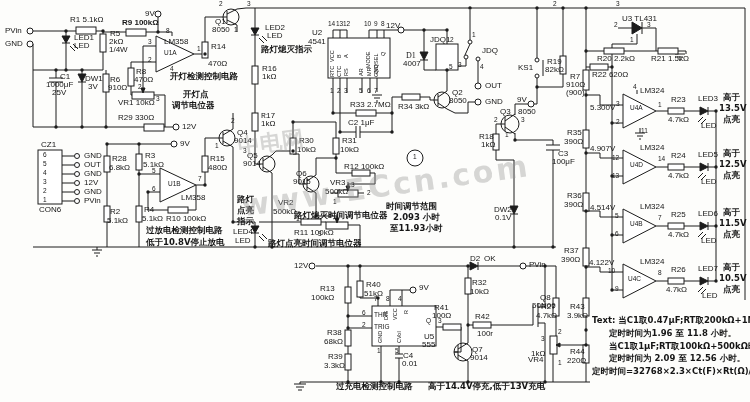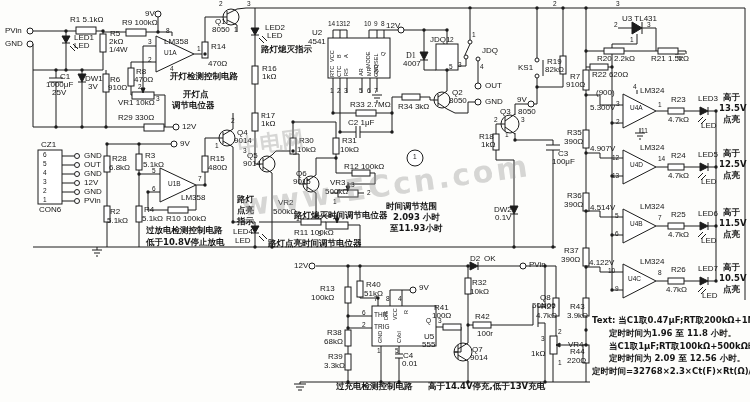--- a/index.html
+++ b/index.html
@@ -309,21 +309,21 @@
 
   <div id="labels">
       <span class="lbl" style="left: 5px; top: 27px;">PVin</span>
       <span class="lbl" style="left: 5px; top: 40px;">GND</span>
       <span class="lbl" style="left: 70px; top: 16px;">R1 5.1kΩ</span>
       <span class="lbl" style="left: 74px; top: 34px;">LED1</span>
       <span class="lbl" style="left: 74px; top: 42px;">LED</span>
       <span class="lbl" style="left: 110px; top: 30px;">R5</span>
       <span class="lbl" style="left: 109px; top: 38px;">2kΩ</span>
       <span class="lbl" style="left: 109px; top: 46px;">1/4W</span>
-      <span class="lbl" style="left: 122px; top: 19px;">R9 100kΩ</span>
+      <span class="lbl" style="left: 122px; top: 19px; font-weight: bold;">R9 100kΩ</span>
       <span class="lbl" style="left: 145px; top: 10px;">9V</span>
       <span class="lbl" style="left: 215px; top: 18px;">Q1</span>
       <span class="lbl" style="left: 212px; top: 26px;">8050</span>
       <span class="lbl" style="left: 164px; top: 38px;">LM358</span>
       <span class="lbl s" style="left: 164px; top: 50px;">U1A</span>
       <span class="lbl" style="left: 211px; top: 43px;">R14</span>
       <span class="lbl" style="left: 208px; top: 60px;">470Ω</span>
       <span class="lbl" style="left: 136px; top: 68px;">R8</span>
       <span class="lbl" style="left: 134px; top: 76px;">470Ω</span>
       <span class="lbl" style="left: 110px; top: 76px;">R6</span>
@@ -465,21 +465,21 @@
       <span class="lbl s" style="left: 449px; top: 64px;">5</span>
       <span class="lbl" style="left: 485px; top: 82px;">OUT</span>
       <span class="lbl" style="left: 485px; top: 98px;">GND</span>
       <span class="lbl" style="left: 452px; top: 89px;">Q2</span>
       <span class="lbl" style="left: 449px; top: 97px;">8050</span>
       <span class="lbl" style="left: 518px; top: 64px;">KS1</span>
       <span class="lbl" style="left: 547px; top: 58px;">R19</span>
       <span class="lbl" style="left: 545px; top: 66px;">82kΩ</span>
       <span class="lbl" style="left: 570px; top: 73px;">R7</span>
       <span class="lbl" style="left: 566px; top: 81px;">910Ω</span>
-      <span class="lbl" style="left: 566px; top: 89px; margin-left: 30px;">(900)</span>
+      <span class="lbl" style="left: 566px; top: 89px;">(900)</span>
       <span class="lbl s" style="left: 553px; top: 1px;">2</span>
       <span class="lbl s" style="left: 616px; top: 1px;">3</span>
       <span class="lbl" style="left: 517px; top: 96px;">9V</span>
       <span class="lbl" style="left: 500px; top: 108px;">Q3</span>
       <span class="lbl" style="left: 518px; top: 108px;">8050</span>
       <span class="lbl s" style="left: 494px; top: 117px;">2</span>
       <span class="lbl s" style="left: 505px; top: 132px;">1</span>
       <span class="lbl s" style="left: 521px; top: 117px;">3</span>
       <span class="lbl" style="left: 479px; top: 133px;">R18</span>
       <span class="lbl" style="left: 481px; top: 141px;">1kΩ</span>
@@ -556,21 +556,21 @@
       <span class="lbl" style="left: 702px; top: 292px;">LED</span>
       <span class="lbl cn" style="left: 723px; top: 263px;">高于</span>
       <span class="lbl cn" style="left: 719px; top: 274px;">10.5V</span>
       <span class="lbl cn" style="left: 723px; top: 285px;">点亮</span>
       <span class="lbl" style="left: 570px; top: 303px;">R43</span>
       <span class="lbl" style="left: 567px; top: 312px;">3.9kΩ</span>
       <span class="lbl" style="left: 570px; top: 348px;">R44</span>
       <span class="lbl" style="left: 567px; top: 357px;">220Ω</span>
       <span class="lbl" style="left: 541px; top: 303px;">R27</span>
       <span class="lbl" style="left: 536px; top: 312px;">4.7kΩ</span>
-      <span class="lbl" style="left: 528px; top: 341px; margin-left: 40px;">VR4</span>
+      <span class="lbl" style="left: 528px; top: 356px;">VR4</span>
       <span class="lbl" style="left: 531px; top: 350px;">1kΩ</span>
       <span class="lbl s" style="left: 558px; top: 329px;">2</span>
       <span class="lbl s" style="left: 541px; top: 336px;">3</span>
       <span class="lbl s" style="left: 558px; top: 360px;">1</span>
       <span class="lbl" style="left: 294px; top: 262px;">12V</span>
       <span class="lbl" style="left: 320px; top: 285px;">R13</span>
       <span class="lbl" style="left: 311px; top: 294px;">100kΩ</span>
       <span class="lbl" style="left: 366px; top: 281px;">R40</span>
       <span class="lbl" style="left: 364px; top: 290px;">51kΩ</span>
       <span class="lbl" style="left: 419px; top: 284px;">9V</span>

